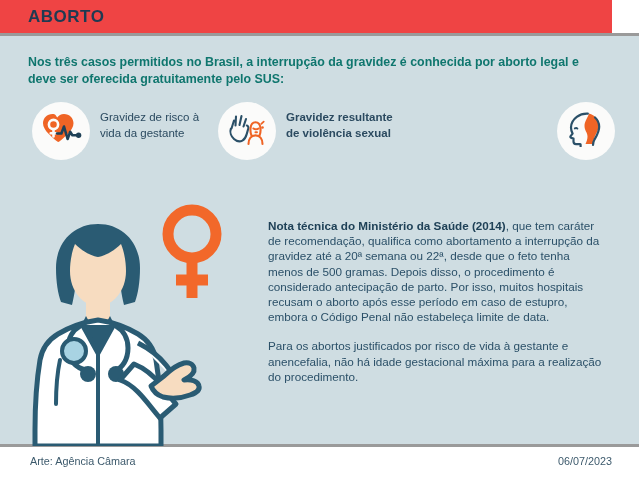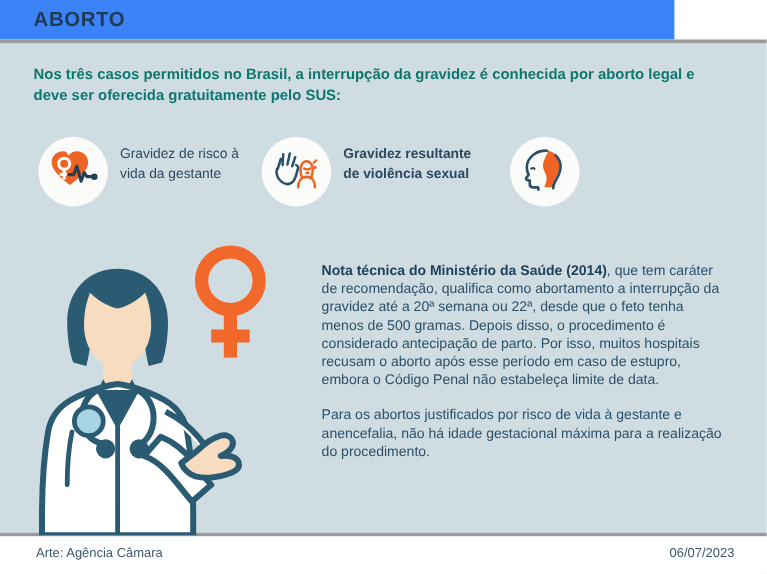--- a/index.html
+++ b/index.html
@@ -12,23 +12,23 @@
     height: 478px;
     overflow: hidden;
     font-family: "Liberation Sans", sans-serif;
     position: relative;
   }
 
   
   .title-bar {
     position: absolute;
     left: 0; top: 0;
-    width: 562px;
+    width: 612px;
     height: 33px;
-    background: #3b82f6;
+    background: #ef4444;
   }
   .page-title {
     position: absolute;
     left: 28px;
     top: 7px;
     font-size: 17px;
     font-weight: bold;
     letter-spacing: 0.5px;
     color: #1f3a52;
   }
@@ -60,23 +60,24 @@
 
   
   .cases {
     position: absolute;
     left: 28px;
     top: 66px;
     width: 590px;
   }
   .case {
     position: absolute;
-    top: 12px;
+    top: 0;
     display: flex;
     align-items: flex-start;
+    justify-content: flex-end;
   }
   .case-1 { left: 4px;   width: 180px; }
   .case-2 { left: 190px; width: 180px; font-weight: bold; }
   .case-3 { left: 397px; width: 200px; }
 
   .bubble {
     width: 58px;
     height: 58px;
     border-radius: 50%;
     background: #fbfbfa;

